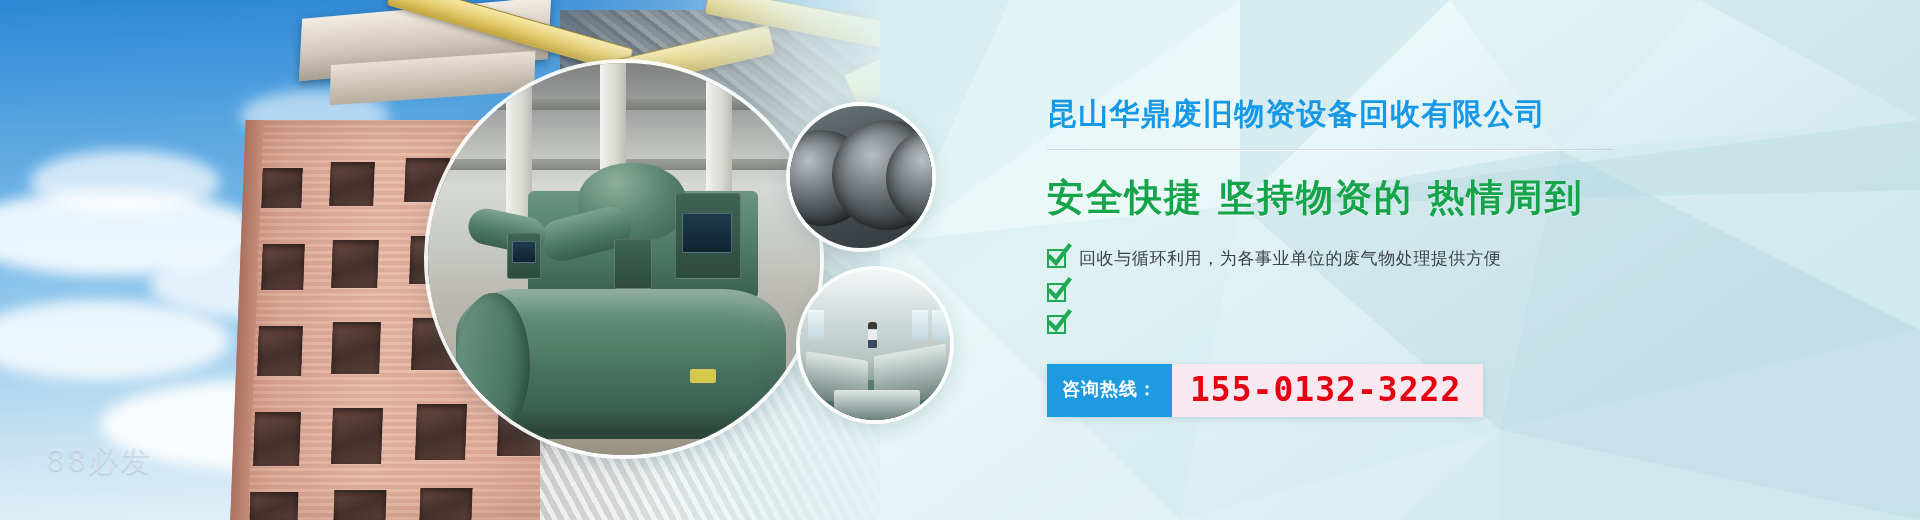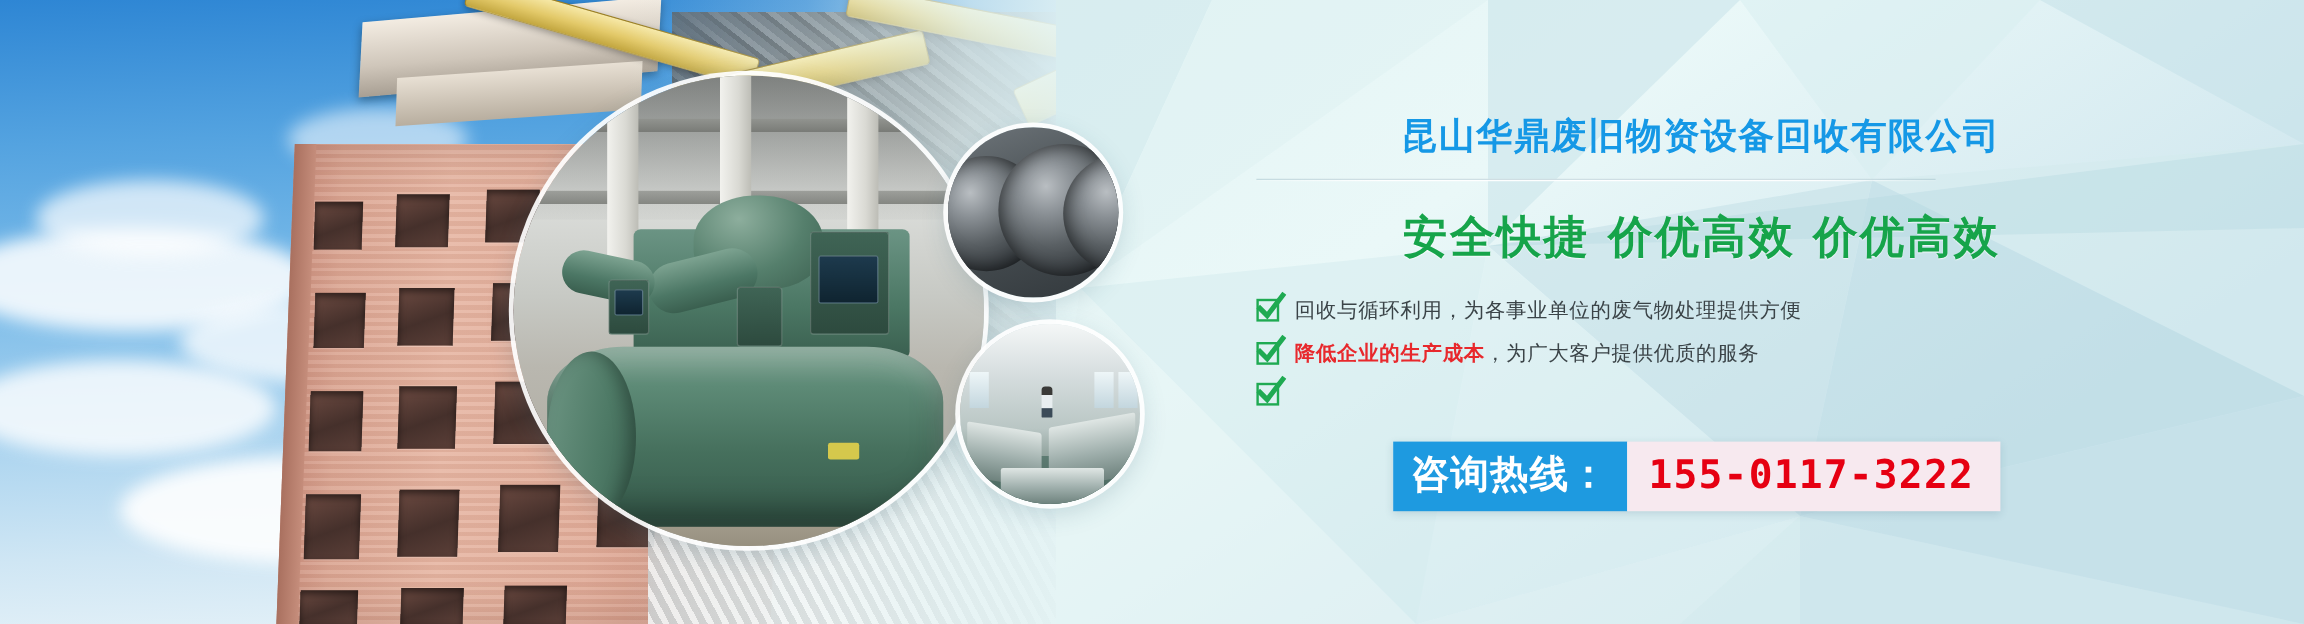--- a/index.html
+++ b/index.html
@@ -253,21 +253,20 @@
     border-radius:3px 3px 1px 1px;
   }
   .shop-floor{ position:absolute; left:0; bottom:0; width:150px; height:40px;
     background:linear-gradient(180deg,#5e7c73,#46635b); }
 
   
   .content{
     position:absolute;
     left:1047px; top:96px;
     width:620px;
-    text-align:right;
   }
   .company-name{
     font-size:30px;
     font-weight:bold;
     letter-spacing:1.2px;
     line-height:1.22;
     white-space:nowrap;
     font-family:"DejaVu Sans","Liberation Sans",sans-serif;
   }
   .divider{
@@ -310,21 +309,21 @@
 
   .hotline{
     margin-top:17px;
     display:inline-flex;
     align-items:stretch;
     box-shadow:0 2px 7px rgba(40,90,110,.16);
   }
   .hotline-label{
     display:flex; align-items:center;
     padding:6px 15px 8px 15px;
-    font-size:32px;
+    font-size:18px;
     font-weight:bold;
     color:#ffffff;
     letter-spacing:1px;
     font-family:"DejaVu Sans","Liberation Sans",sans-serif;
   }
   .hotline-number{
     display:flex; align-items:center;
     padding:6px 22px 8px 18px;
     font-size:33px;
     font-weight:bold;
@@ -409,20 +408,21 @@
     <div class="win" style="left:334px;top:490px;width:52px;height:30px;transform:skewX(-2deg);"></div>
     <div class="win" style="left:420px;top:488px;width:52px;height:32px;transform:skewX(-2deg);"></div>
 
     <div class="arm arm1"></div>
     <div class="arm arm2"></div>
     <div class="arm arm3"></div>
     <div class="arm arm4"></div>
 
     <div class="rubble"></div>
 
+    <div class="watermark">88必发</div>
     <div class="photo-fade"></div>
   </div>
 
   <div class="circle circle-main">
     <div class="inner">
       <div class="plant-bg"></div>
       <div class="plant-dark"></div>
       <div class="plant-beam" style="top:36px;"></div>
       <div class="plant-beam" style="top:96px;"></div>
       <div class="plant-col" style="left:78px;"></div>
@@ -467,52 +467,51 @@
       <div class="worker"></div>
     </div>
   </div>
 
   <div class="content">
 
     <div class="company-name" style="color:#1598e6;">昆山华鼎废旧物资设备回收有限公司</div>
 
     <div class="divider"></div>
 
-    <div class="slogan" style="color:#16a44a;">安全快捷 价优高效 价优高效</div>
+    <div class="slogan" style="color:#16a44a;">安全快捷 坚持物资的 热情周到</div>
 
     <div class="features">
 
       <div class="feature">
         <span class="check-box">
           <svg viewBox="0 0 26 26">
               <path d="M4 14 L10 20 L23 3" fill="none" stroke="#1faa52" stroke-width="4.2" stroke-linecap="square"></path>
             </svg>
         </span>
         <span class="feature-text"><span class="hl" style="color:#e8282c;"></span><span>回收与循环利用，为各事业单位的废气物处理提供方便</span></span>
       </div>
 
       <div class="feature">
         <span class="check-box">
           <svg viewBox="0 0 26 26">
               <path d="M4 14 L10 20 L23 3" fill="none" stroke="#1faa52" stroke-width="4.2" stroke-linecap="square"></path>
             </svg>
         </span>
-        <span class="feature-text"><span class="hl" style="color:#e8282c;">降低企业的生产成本</span><span>，为广大客户提供优质的服务</span></span>
       </div>
 
       <div class="feature">
         <span class="check-box">
           <svg viewBox="0 0 26 26">
               <path d="M4 14 L10 20 L23 3" fill="none" stroke="#1faa52" stroke-width="4.2" stroke-linecap="square"></path>
             </svg>
         </span>
       </div>
 
     </div>
 
     <div class="hotline">
       <div class="hotline-label" style="background:#1e9ae0;color:#ffffff;">咨询热线：</div>
-      <div class="hotline-number" style="background:#f7e9ef;color:#e60012;">155-0117-3222</div>
+      <div class="hotline-number" style="background:#f7e9ef;color:#e60012;">155-0132-3222</div>
     </div>
 
   </div>
 
 </div>
 
 </body></html>

